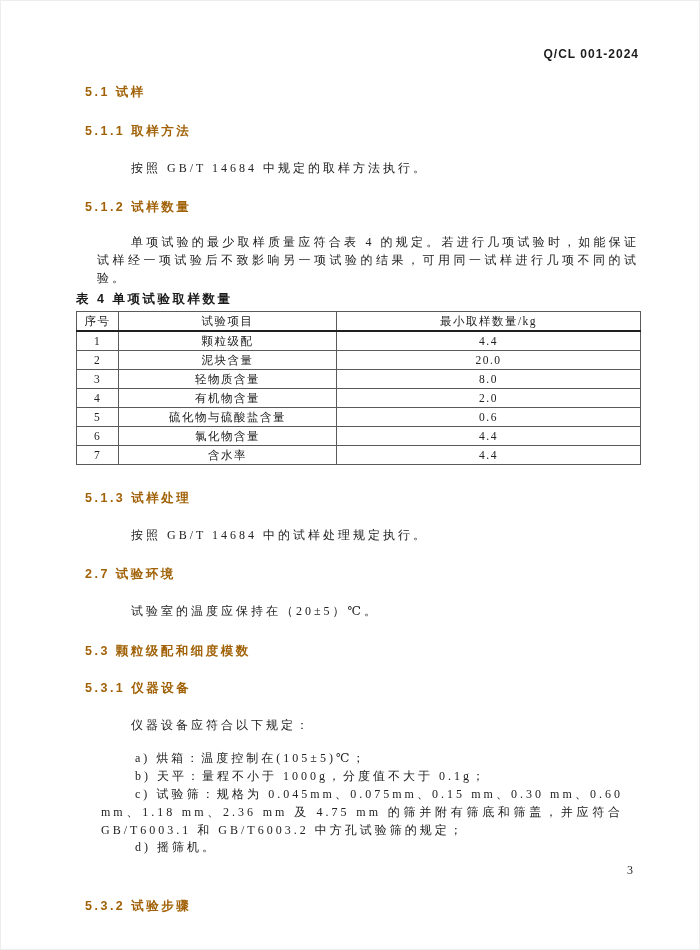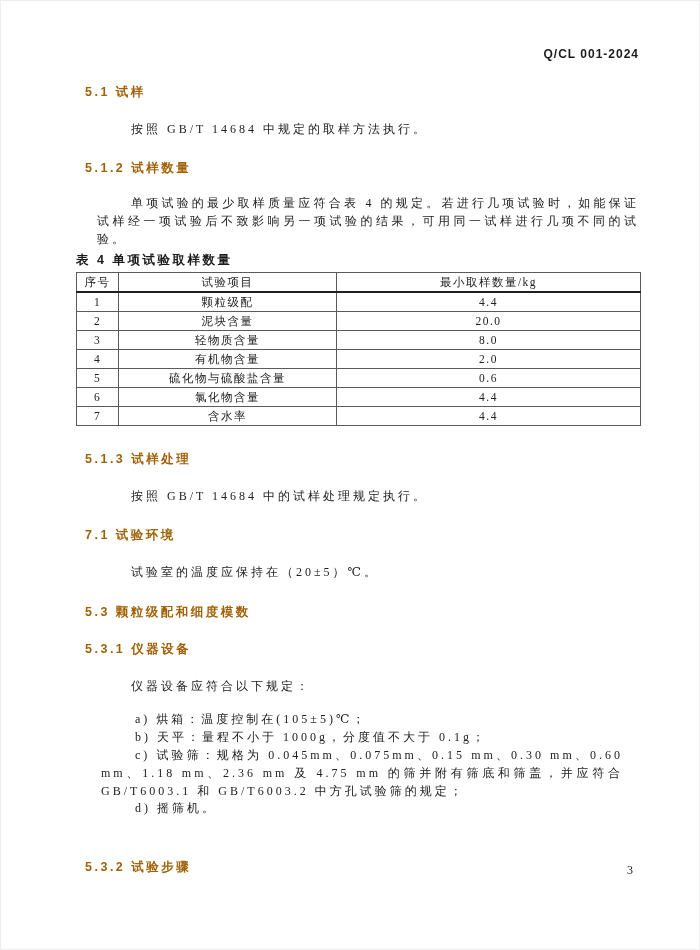--- a/index.html
+++ b/index.html
@@ -98,20 +98,21 @@
 </style>
 </head>
 <body>
 
 <div class="page">
 
   <div class="doc-number">Q/CL 001-2024</div>
 
   <div class="h h51">5.1 试样</div>
 
+  <div class="h h511">5.1.1 取样方法</div>
   <div class="body-text indent-line">按照 GB/T 14684 中规定的取样方法执行。</div>
 
   <div class="h h512">5.1.2 试样数量</div>
   <div class="body-text para">单项试验的最少取样质量应符合表 4 的规定。若进行几项试验时，如能保证试样经一项试验后不致影响另一项试验的结果，可用同一试样进行几项不同的试验。</div>
 
   <div class="table-block">
     <div class="table-caption">表 4 单项试验取样数量</div>
     <table>
       <colgroup>
           <col class="c-no">
@@ -161,21 +162,21 @@
           <td>含水率</td>
           <td>4.4</td>
         </tr>
       </tbody>
     </table>
   </div>
 
   <div class="h h513">5.1.3 试样处理</div>
   <div class="body-text indent-line">按照 GB/T 14684 中的试样处理规定执行。</div>
 
-  <div class="h h52">7.1 试验环境</div>
+  <div class="h h52">2.7 试验环境</div>
   <div class="body-text indent-line">试验室的温度应保持在（20±5）℃。</div>
 
   <div class="h h53">5.3 颗粒级配和细度模数</div>
 
   <div class="h h531">5.3.1 仪器设备</div>
   <div class="body-text indent-line">仪器设备应符合以下规定：</div>
 
   <div class="list body-text">
     <div class="li">a) 烘箱：温度控制在(105±5)℃；</div>
     <div class="li">b) 天平：量程不小于 1000g，分度值不大于 0.1g；</div>

